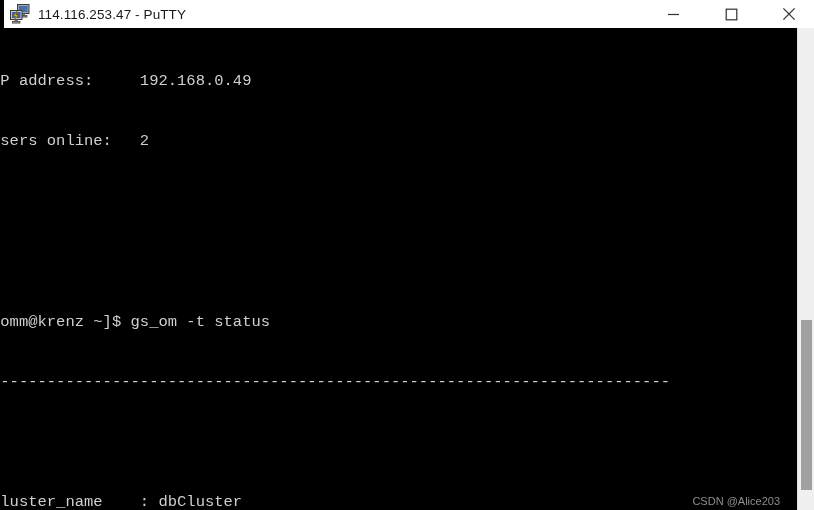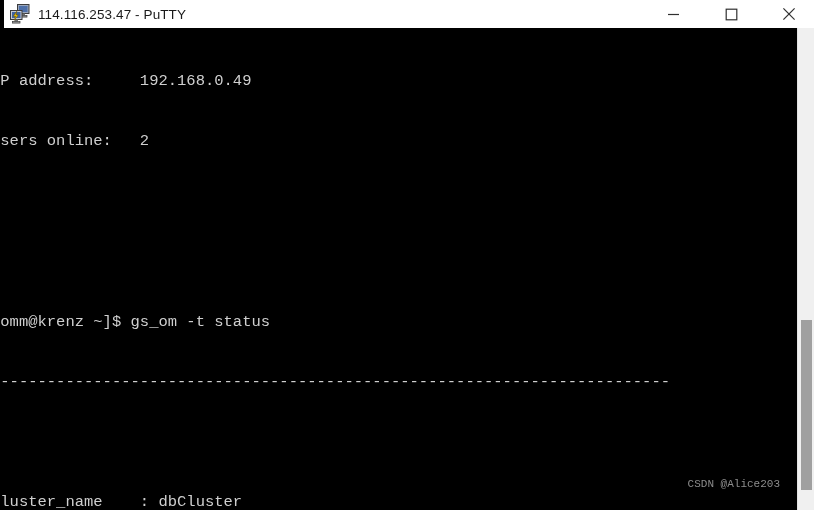--- a/index.html
+++ b/index.html
@@ -81,22 +81,22 @@
     color: #cfcfcf;
     white-space: pre;
     letter-spacing: 0px;
   }
   .ln { height: 20.05px; }
 
   
   #watermark {
     position: absolute;
     right: 17px;
-    bottom: 20px;
-    font-family: Liberation Mono, monospace;
+    bottom: 3px;
+    font-family: Liberation Sans, sans-serif;
     font-size: 11px;
     color: #8d8d8d;
     white-space: nowrap;
     pointer-events: none;
   }
 
   
   #scrollbar {
     position: absolute;
     right: 0;

